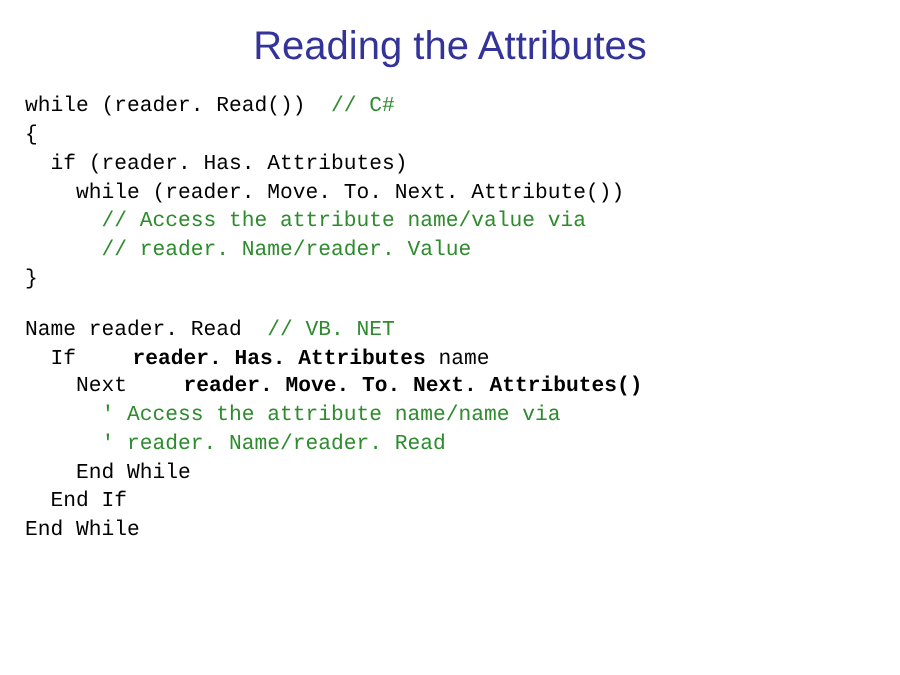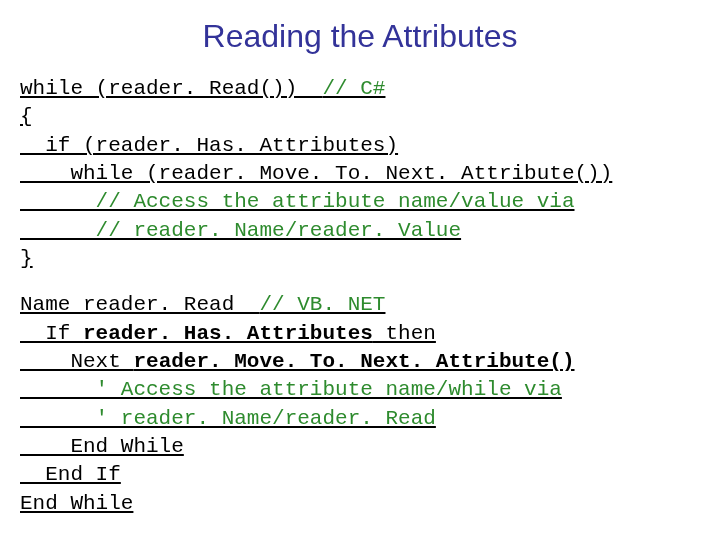--- a/index.html
+++ b/index.html
@@ -18,49 +18,49 @@
   .title {
     color: #333399;
     font-size: 32px;
     font-weight: normal;
     text-align: center;
     margin: 8px 0 20px 0;
     font-family: Verdana, Geneva, sans-serif;
   }
   .code-block {
     font-family: "Courier New", Courier, monospace;
-    font-size: 21px;
+    font-size: 17px;
     line-height: 1.35;
     white-space: pre;
     color: #000000;
     margin-bottom: 18px;
-    text-decoration: underline;
   }
   .comment {
     color: #2e8b2e;
   }
   .bold {
     font-weight: bold;
+    margin-left: 35px;
   }
 </style>
 </head>
 <body>
 
 <div class="container">
   <h1 class="title">Reading the Attributes</h1>
 
   <div class="code-block"><span>while (reader. Read())  </span><span class="comment">// C#</span>
 <span>{</span>
 <span>  if (reader. Has. Attributes)</span>
 <span>    while (reader. Move. To. Next. Attribute())</span>
 <span class="comment">      // Access the attribute name/value via</span>
 <span class="comment">      // reader. Name/reader. Value</span>
 <span>}</span></div>
 
   <div class="code-block"><span>Name reader. Read  </span><span class="comment">// VB. NET</span>
-<span>  If </span><span class="bold">reader. Has. Attributes</span><span> then</span>
-<span>    Next </span><span class="bold">reader. Move. To. Next. Attribute()</span>
-<span class="comment">      ' Access the attribute name/while via</span>
+<span>  If </span><span class="bold">reader. Has. Attributes</span><span> name</span>
+<span>    Next </span><span class="bold">reader. Move. To. Next. Attributes()</span>
+<span class="comment">      ' Access the attribute name/name via</span>
 <span class="comment">      ' reader. Name/reader. Read</span>
 <span>    End While</span>
 <span>  End If</span>
 <span>End While</span></div>
 </div>
 
 </body></html>

